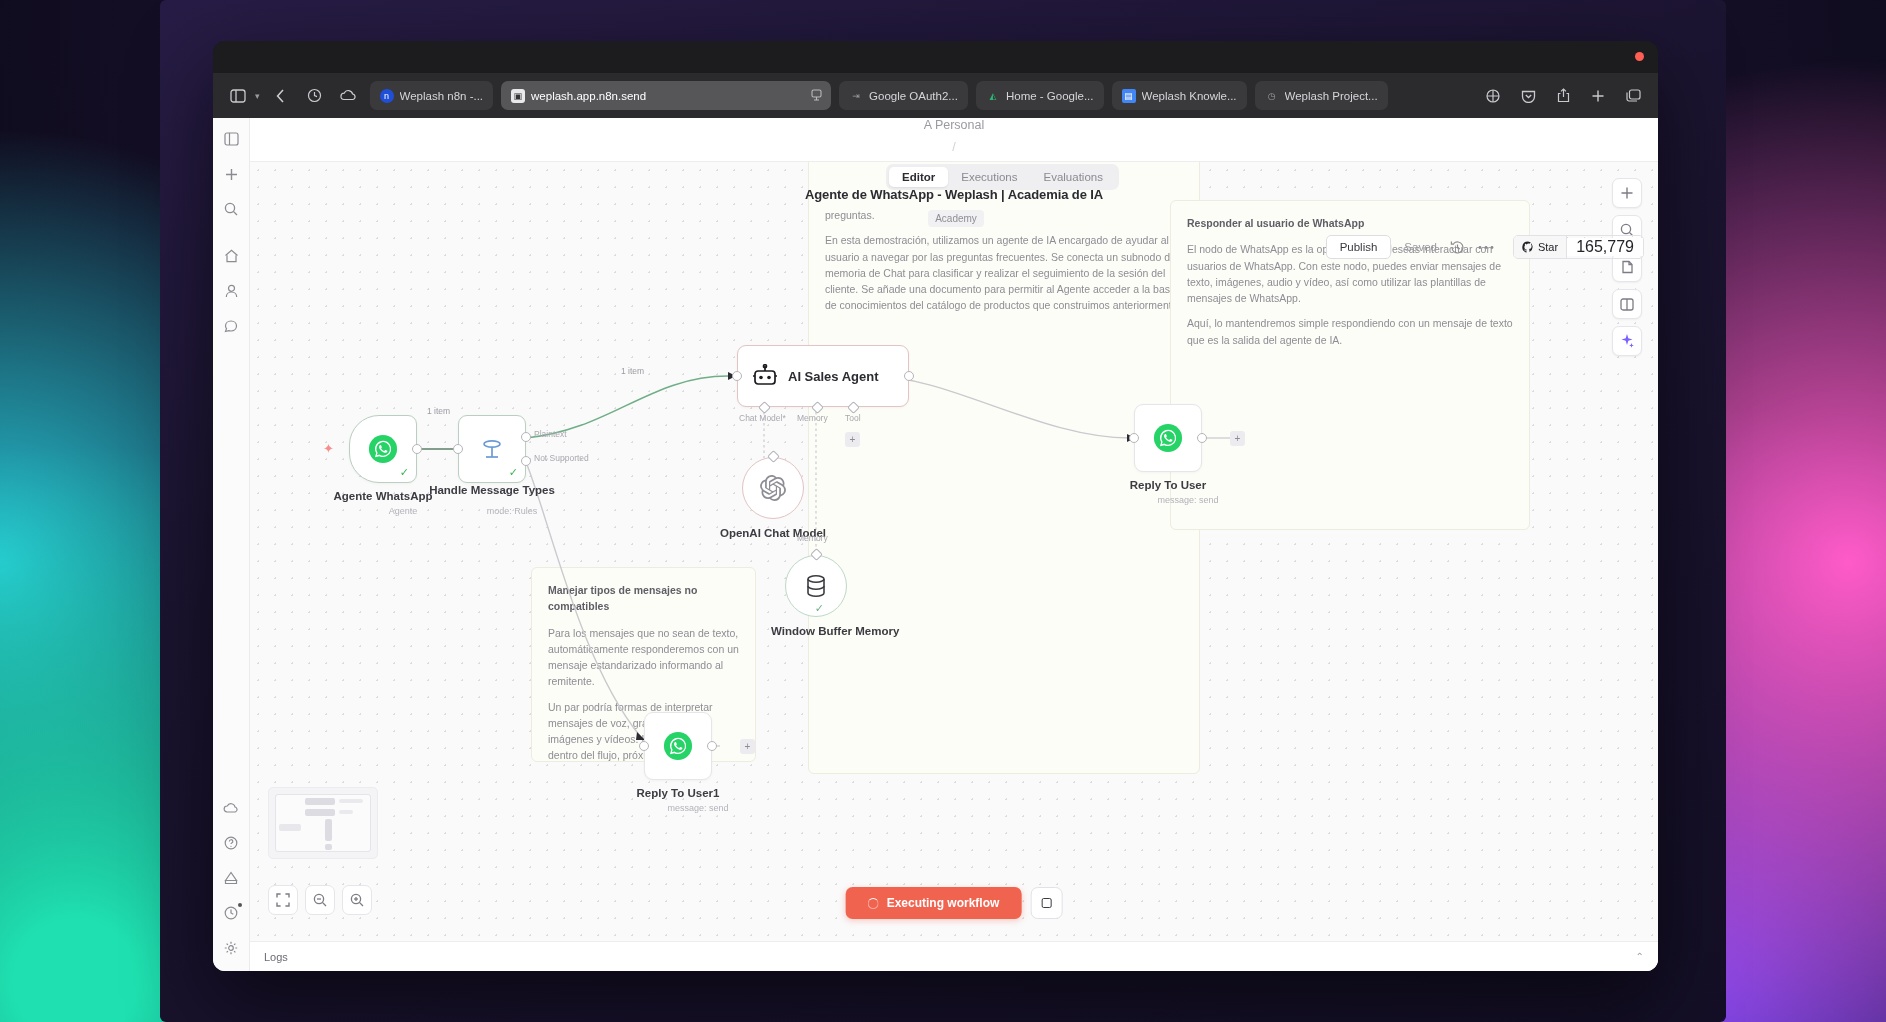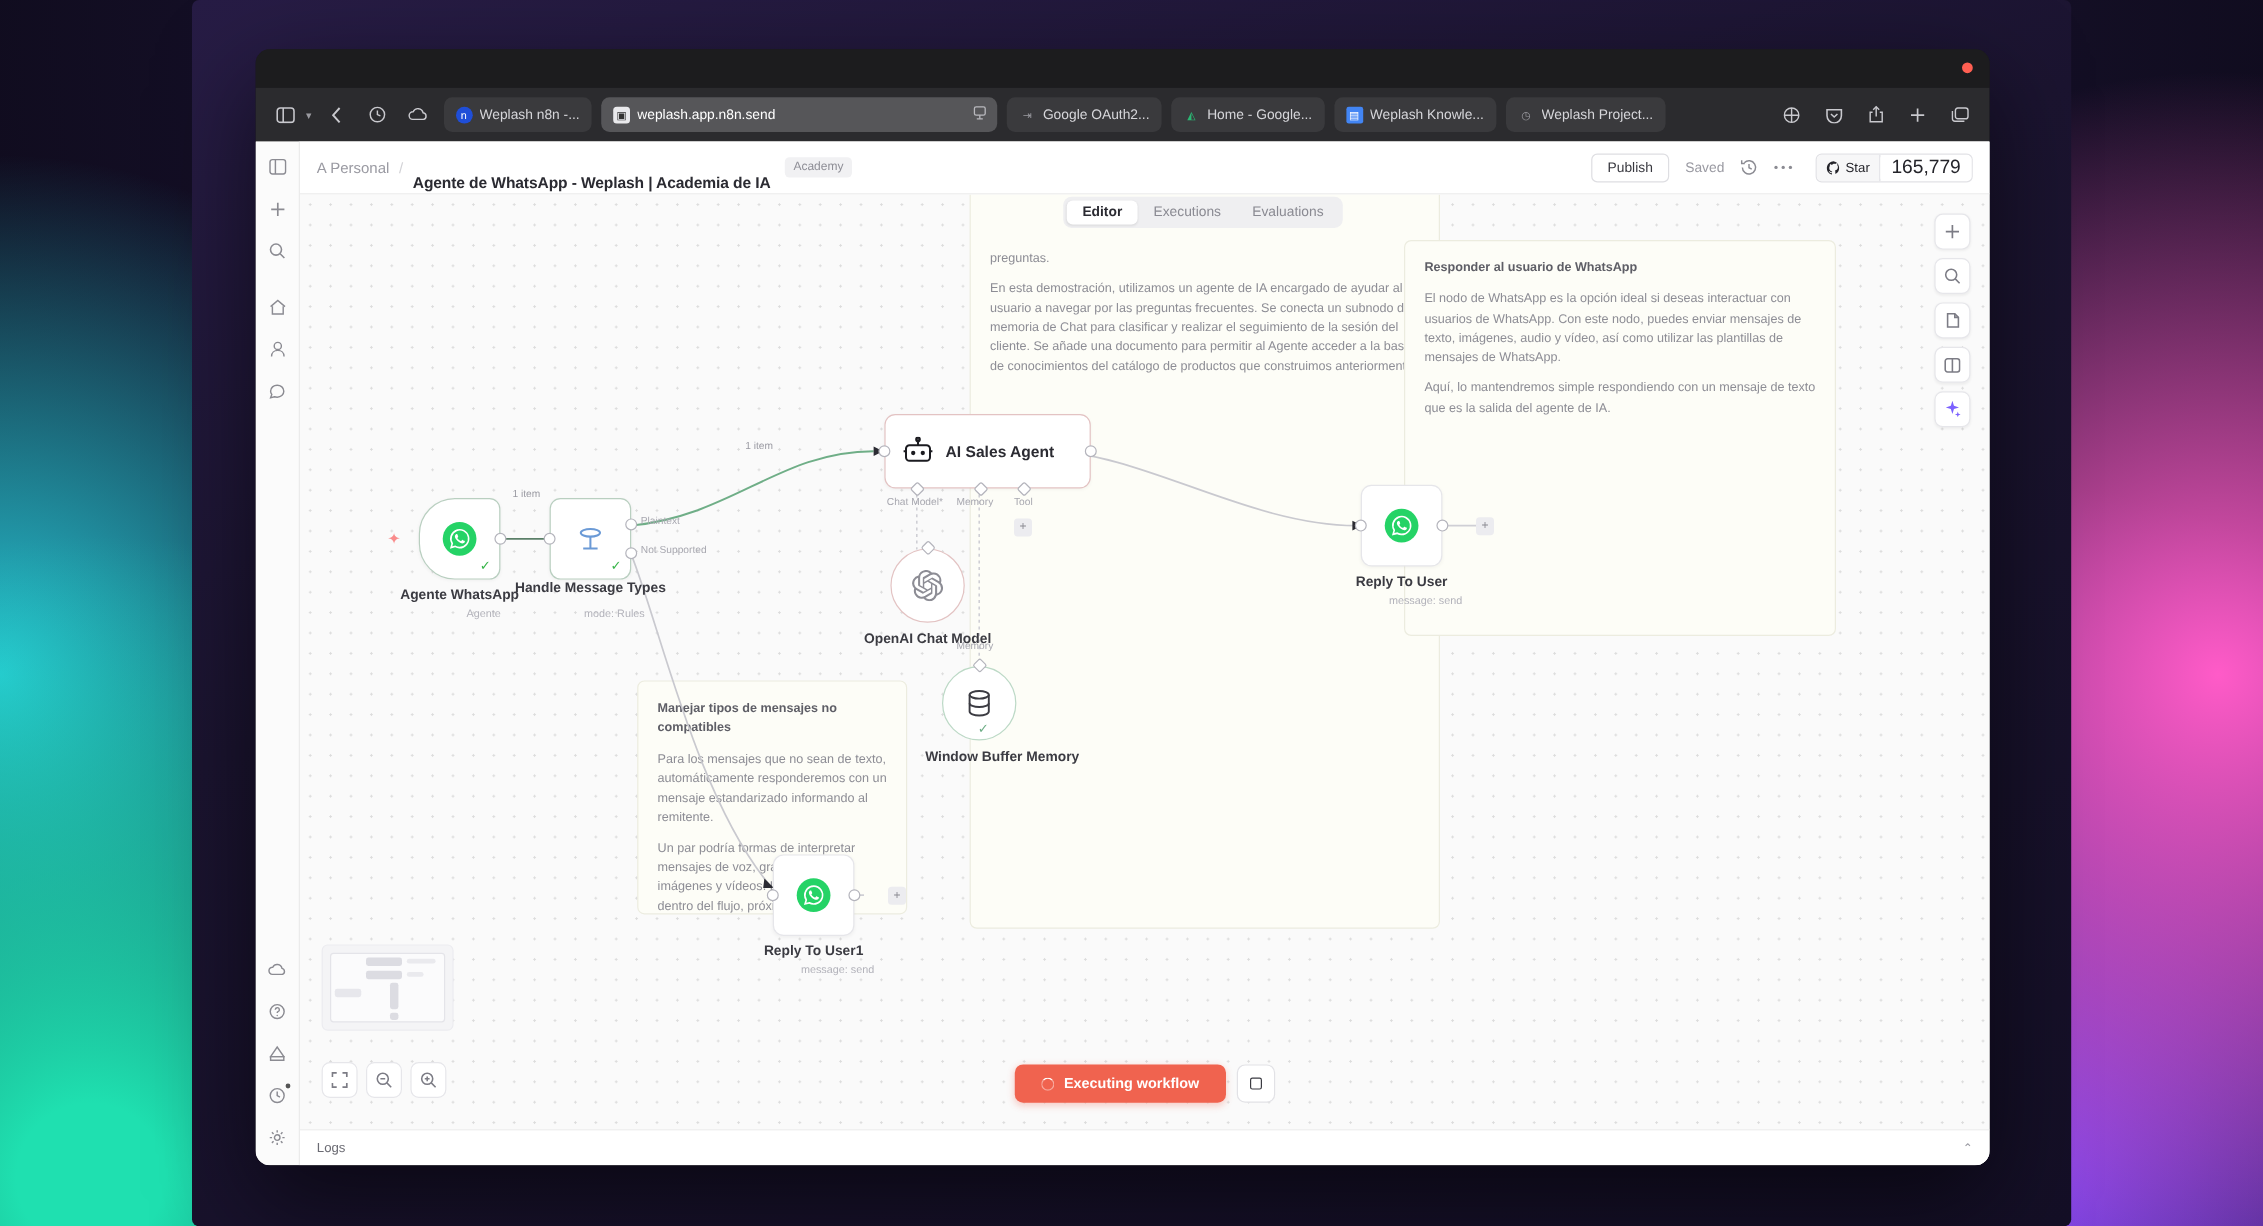--- a/index.html
+++ b/index.html
@@ -111,21 +111,21 @@
   }
 
   #workarea { flex: 1; position: relative; background: #fafafa; }
 
   
   #appheader {
     height: 44px; background: #fff;
     border-bottom: 1px solid #ededed;
     display: flex; align-items: center;
     padding: 0 14px; gap: 8px;
-    position: relative; z-index: 20;
+    position: relative; z-index: 20; flex-direction: column;
   }
   #crumb-personal { font-size: 12.5px; color: #9a9aa2; }
   .crumb-sep { color: #d2d2d6; font-size: 12.5px; }
   #crumb-title { font-size: 13px; color: #2b2b32; font-weight: 600; letter-spacing: -.1px; margin-top: 25px; }
   #badge-academy {
     font-size: 10px; color: #8e8e96;
     background: #f1f1f3; border-radius: 4px;
     padding: 3px 7px; margin-left: 4px;
   }
   .hdr-right { margin-left: auto; display: flex; align-items: center; gap: 13px; }

